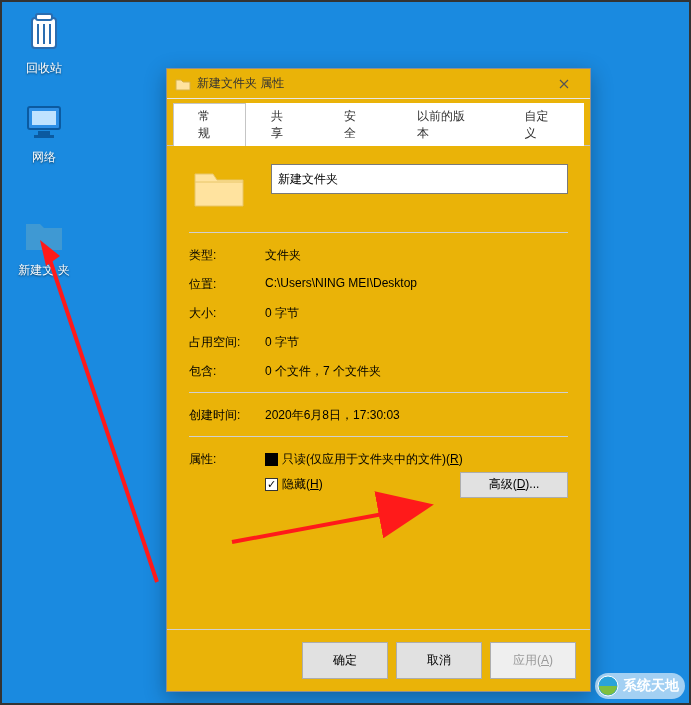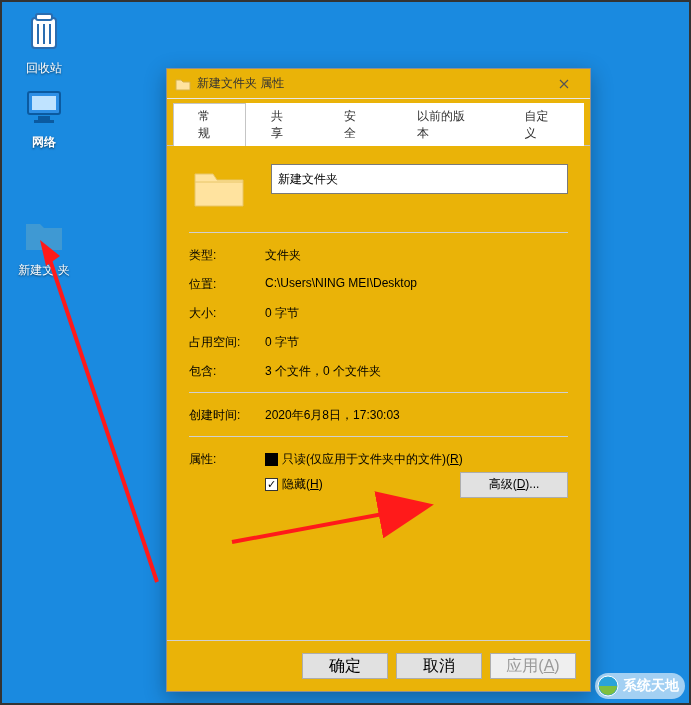--- a/index.html
+++ b/index.html
@@ -19,21 +19,21 @@
   .desktop-icon {
     position: absolute;
     width: 72px;
     text-align: center;
     color: #ffffff;
     cursor: pointer;
   }
   .desktop-icon .ic { width: 48px; height: 48px; margin: 0 auto 4px; }
   .desktop-icon .label { text-shadow: 0 1px 2px rgba(0,0,0,.6); font-size: 12px; }
   .di-recycle { left: 6px; top: 6px; }
-  .di-network { left: 6px; top: 80px; font-weight: bold; }
+  .di-network { left: 6px; top: 95px; }
   .di-folder  { left: 6px; top: 208px; }
 
   
   .arrow-svg { position: absolute; left: 0; top: 0; pointer-events: none; }
 
   
   .dialog {
     position: absolute;
     left: 164px;
     top: 66px;
@@ -143,24 +143,24 @@
   .adv-btn .accel { text-decoration:underline; }
 
   .button-row {
     border-top:1px solid #d0d0d0;
     padding: 12px 14px;
     display:flex;
     justify-content:flex-end;
     gap:8px;
   }
   .btn {
-    width:86px; height:26px;
+    width:86px; height:37px;
     border:1px solid #adadad;
     background:#e1e1e1;
-    font-family:inherit; font-size:16px;
+    font-family:inherit; font-size:12px;
     cursor:pointer;
   }
   .btn.disabled { color:#9a9a9a; background:#efefef; cursor:default; }
   .btn .accel { text-decoration:underline; }
 
   
   .watermark {
     position:absolute;
     right:4px; bottom:4px;
     display:flex; align-items:center; gap:4px;
@@ -256,21 +256,21 @@
     <div class="kv">
         <div class="k">大小:</div>
         <div class="v">0 字节</div>
       </div>
     <div class="kv">
         <div class="k">占用空间:</div>
         <div class="v">0 字节</div>
       </div>
     <div class="kv">
         <div class="k">包含:</div>
-        <div class="v">3 个文件，0 个文件夹</div>
+        <div class="v">0 个文件，7 个文件夹</div>
       </div>
 
     <hr class="hr">
 
     <div class="kv">
         <div class="k">创建时间:</div>
         <div class="v">2020年6月8日，17:30:03</div>
       </div>
 
     <hr class="hr">

